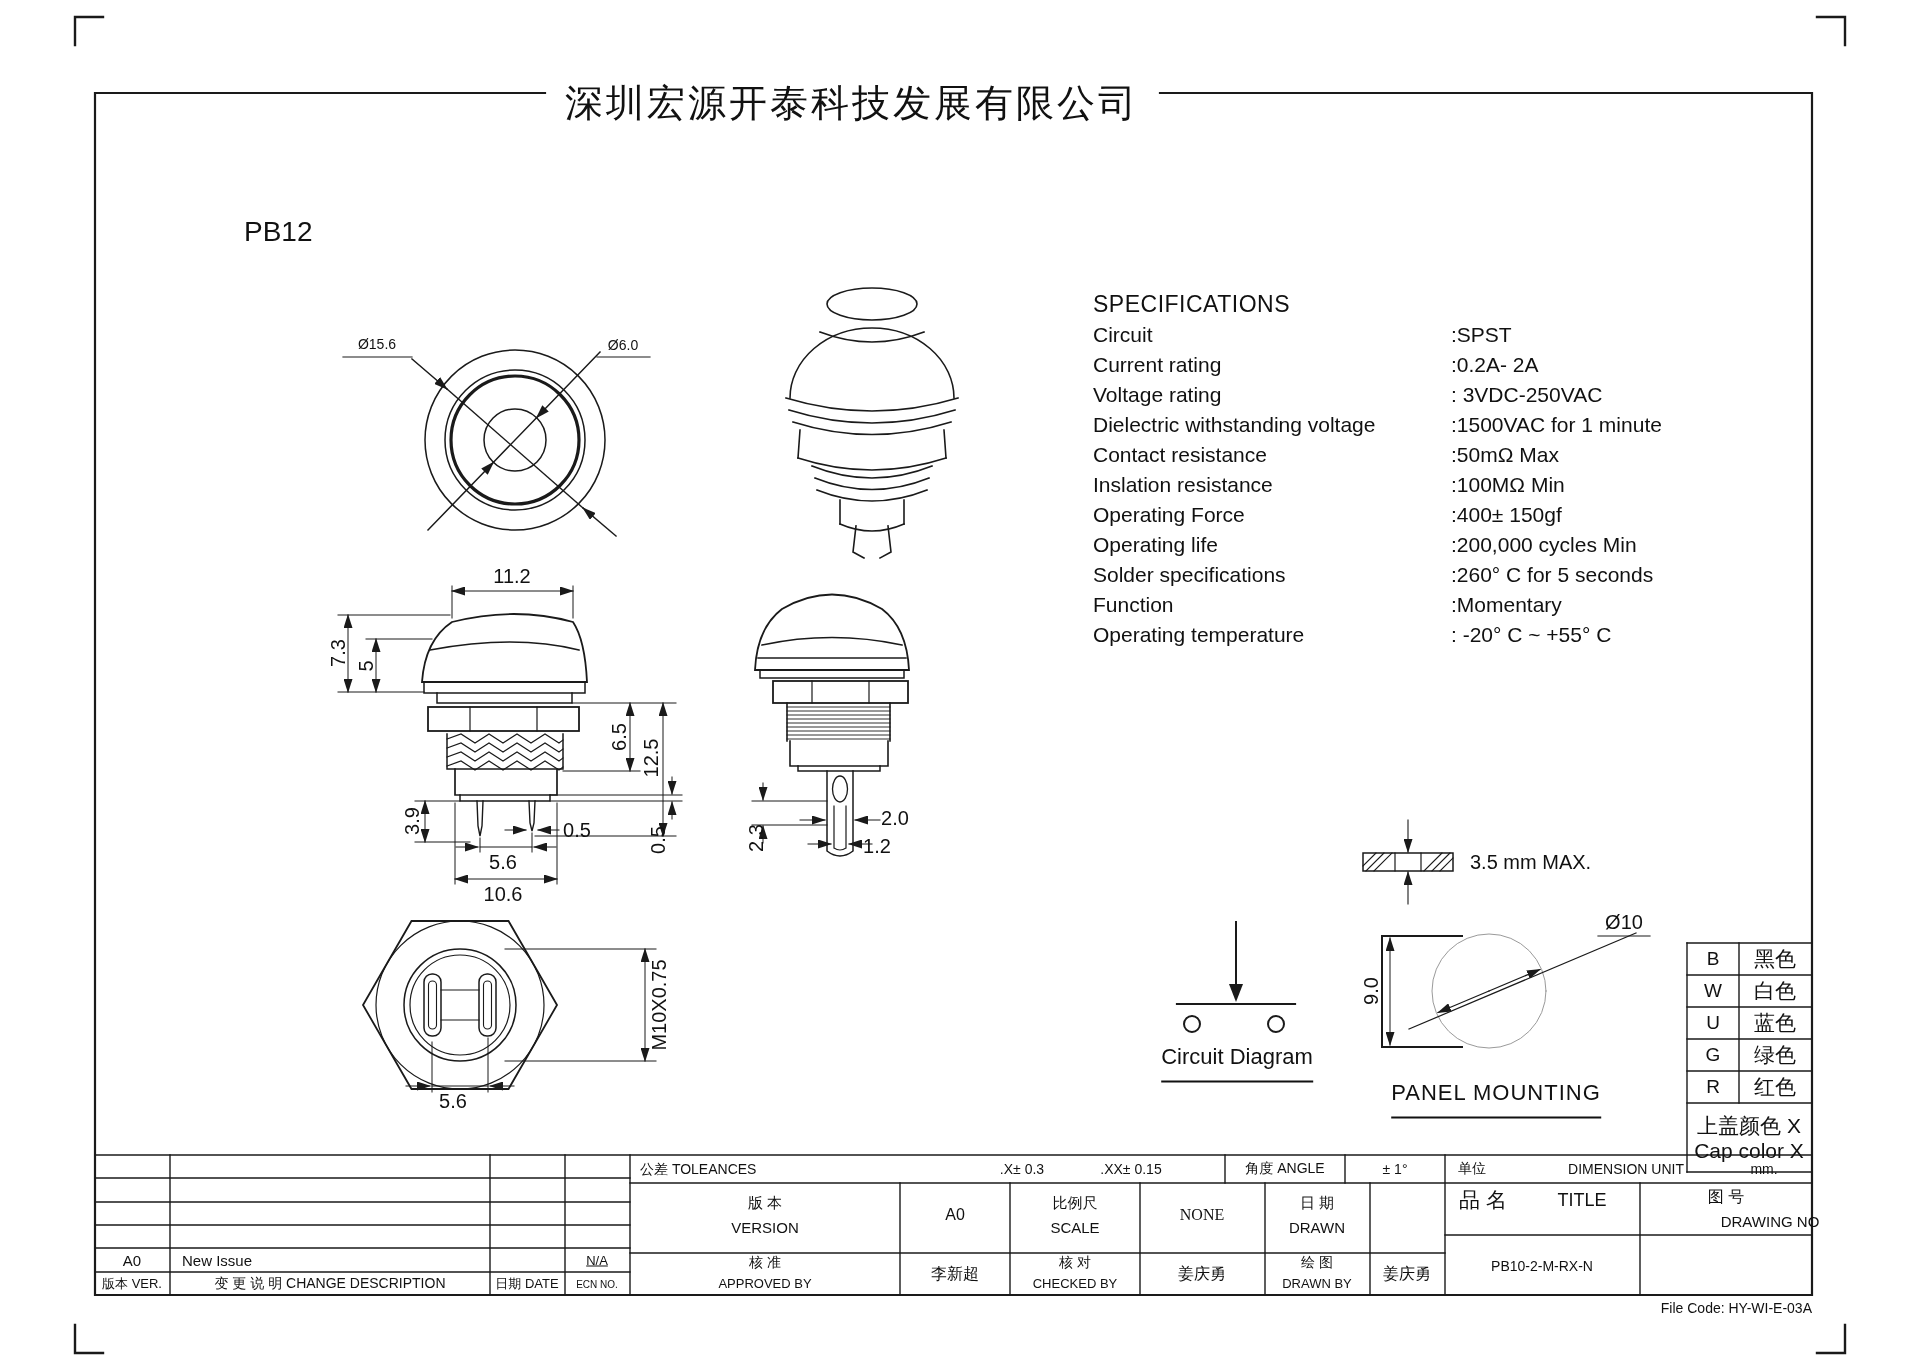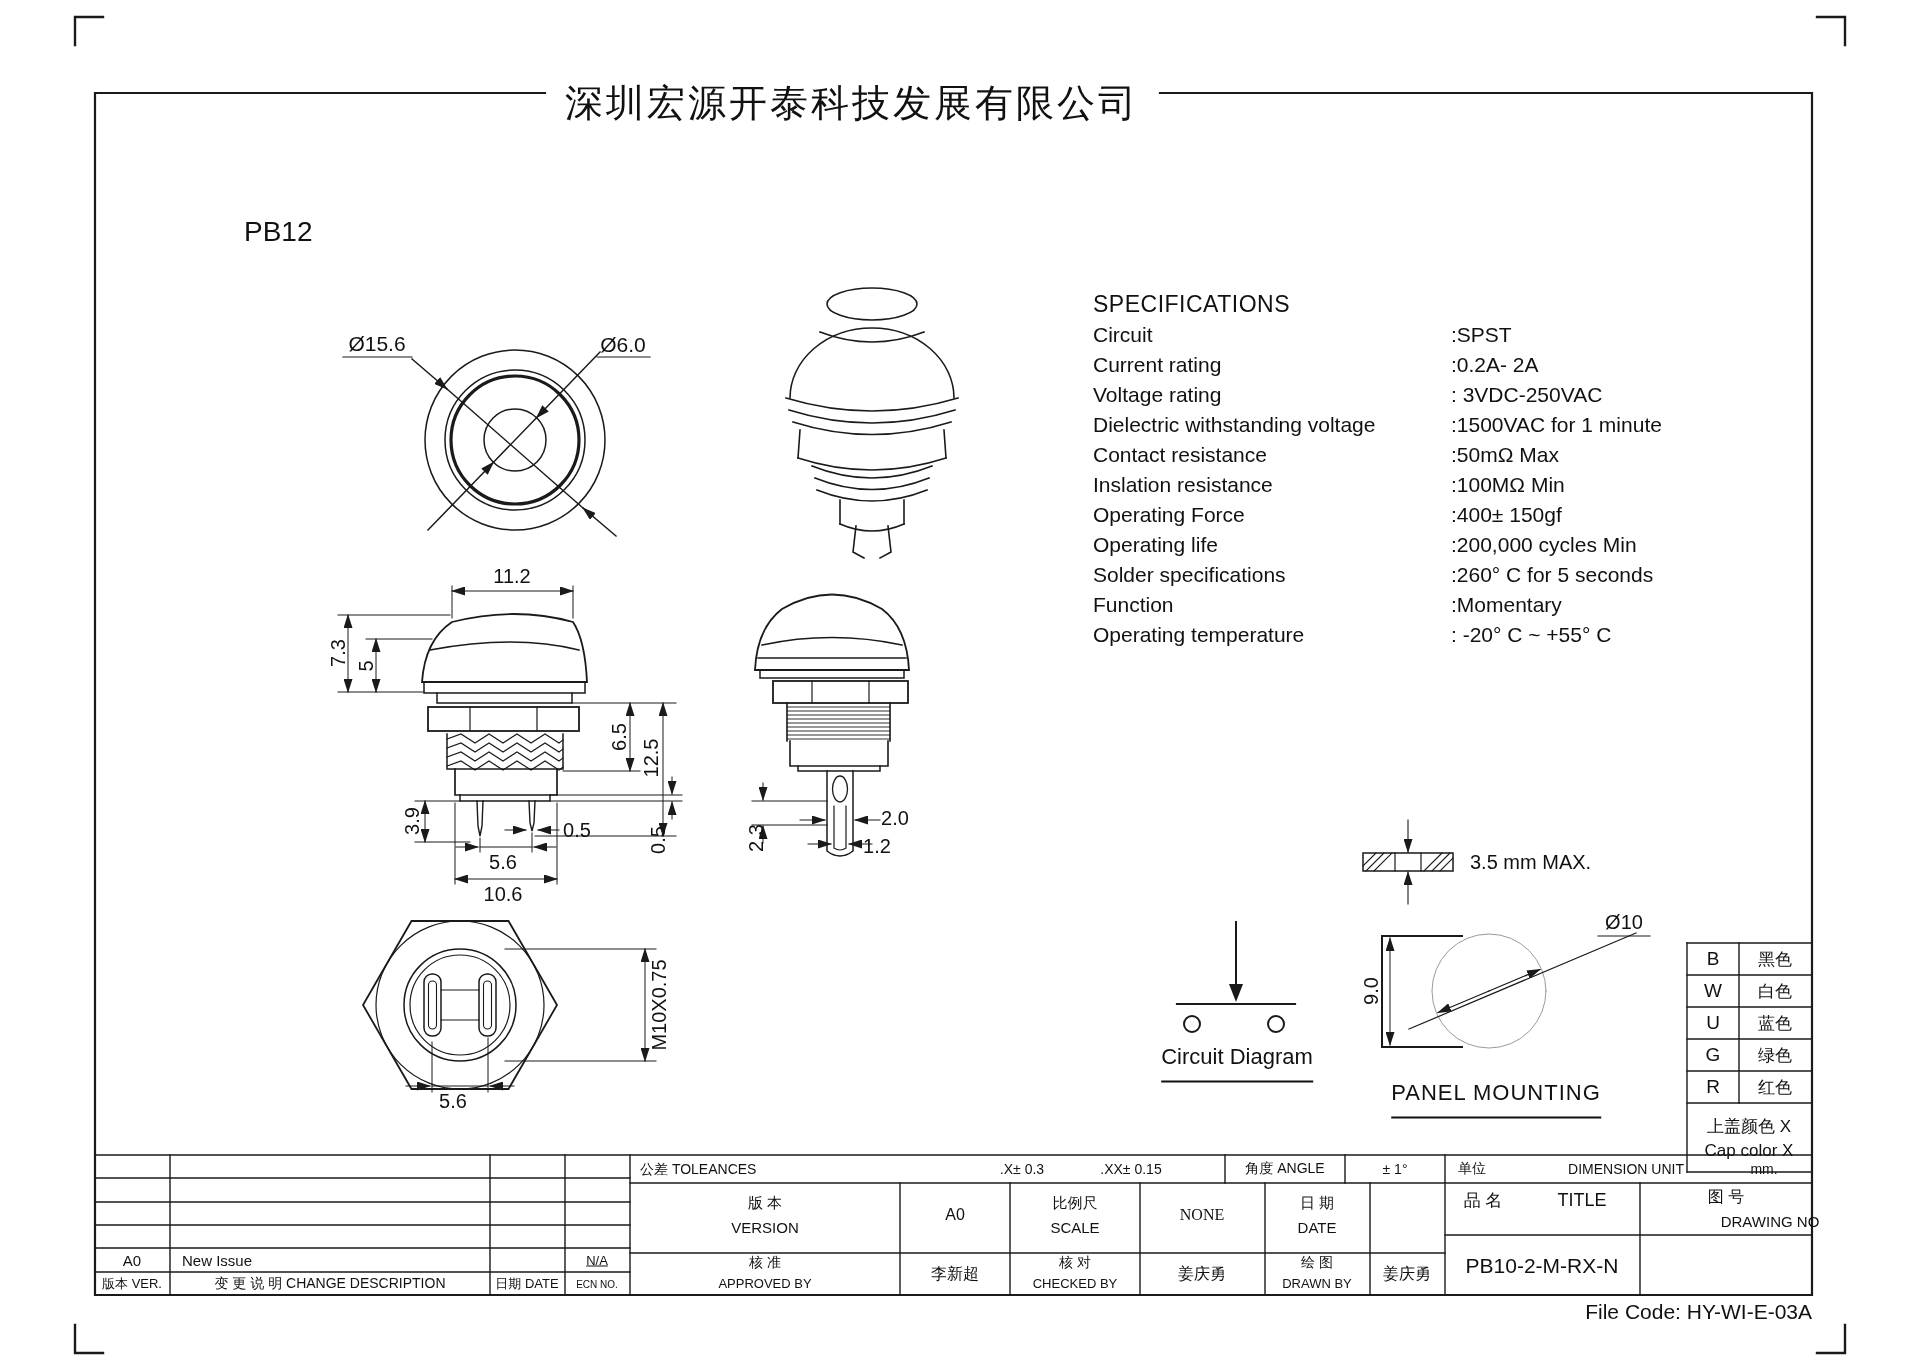--- a/index.html
+++ b/index.html
@@ -4,22 +4,22 @@
 <style>
   html,body{margin:0;padding:0;background:#e8e8e8;}
   #sheet{position:relative;width:1920px;height:1357px;background:#ffffff;
          font-family:"Liberation Sans", sans-serif;color:#111;overflow:hidden;}
   #lineart{position:absolute;left:0;top:0;}
   .txt{position:absolute;white-space:nowrap;color:#111;}
   .ctr{transform:translate(-50%,-50%);}
   .rot{transform:translate(-50%,-50%) rotate(-90deg);}
   .und{border-bottom:2px solid #111;padding-bottom:11px;}
   .f12{font-size:10px}.f13{font-size:13px}.f14{font-size:14px}.f15{font-size:15px}
-  .f16{font-size:16px}.f17{font-size:17px}.f18{font-size:18px}.f19{font-size:19px}
-  .f20{font-size:20px}.f21{font-size:21px}.f22{font-size:22px}
+  .f16{font-size:16px}.f17{font-size:21px}.f18{font-size:18px}.f19{font-size:19px}
+  .f20{font-size:20px}.f21{font-size:14px}.f22{font-size:22px}
   .f28{font-size:28px}
   #company{position:absolute;left:852px;top:103px;transform:translate(-50%,-50%);
            font-size:38px;letter-spacing:3px;white-space:nowrap;background:#fff;padding:0 14px;}
   #specs{position:absolute;left:1093px;top:288px;}
   #specs .srow{height:30px;line-height:30px;font-size:21px;}
   #specs .slabel{display:inline-block;width:358px;}
   #specs .stitle{font-size:23px;height:32px;line-height:32px;letter-spacing:0.5px;}
 </style>
 </head>
 <body>
@@ -272,21 +272,21 @@
   <div class="txt ctr f14" style="left:1626px;top:1169px;">DIMENSION UNIT</div>
   <div class="txt ctr f14" style="left:1764px;top:1169px;">mm.</div>
 
   <div class="txt ctr f15" style="left:765px;top:1203px;">版 本</div>
   <div class="txt ctr f15" style="left:765px;top:1227px;">VERSION</div>
   <div class="txt ctr f16" style="left:955px;top:1215px;">A0</div>
   <div class="txt ctr f15" style="left:1075px;top:1203px;">比例尺</div>
   <div class="txt ctr f15" style="left:1075px;top:1227px;">SCALE</div>
   <div class="txt ctr f16" style="left:1202px;top:1215px;font-family:Liberation Serif, serif;">NONE</div>
   <div class="txt ctr f15" style="left:1317px;top:1203px;">日 期</div>
-  <div class="txt ctr f15" style="left:1317px;top:1227px;">DATE</div>
+  <div class="txt ctr f15" style="left:1317px;top:1227px;">DRAWN</div>
 
   <div class="txt ctr f14" style="left:765px;top:1263px;">核 准</div>
   <div class="txt ctr f13" style="left:765px;top:1283px;">APPROVED BY</div>
   <div class="txt ctr f16" style="left:955px;top:1274px;">李新超</div>
   <div class="txt ctr f14" style="left:1075px;top:1263px;">核 对</div>
   <div class="txt ctr f13" style="left:1075px;top:1283px;">CHECKED BY</div>
   <div class="txt ctr f16" style="left:1202px;top:1274px;">姜庆勇</div>
   <div class="txt ctr f14" style="left:1317px;top:1263px;">绘 图</div>
   <div class="txt ctr f13" style="left:1317px;top:1283px;">DRAWN BY</div>
   <div class="txt ctr f16" style="left:1407px;top:1274px;">姜庆勇</div>

